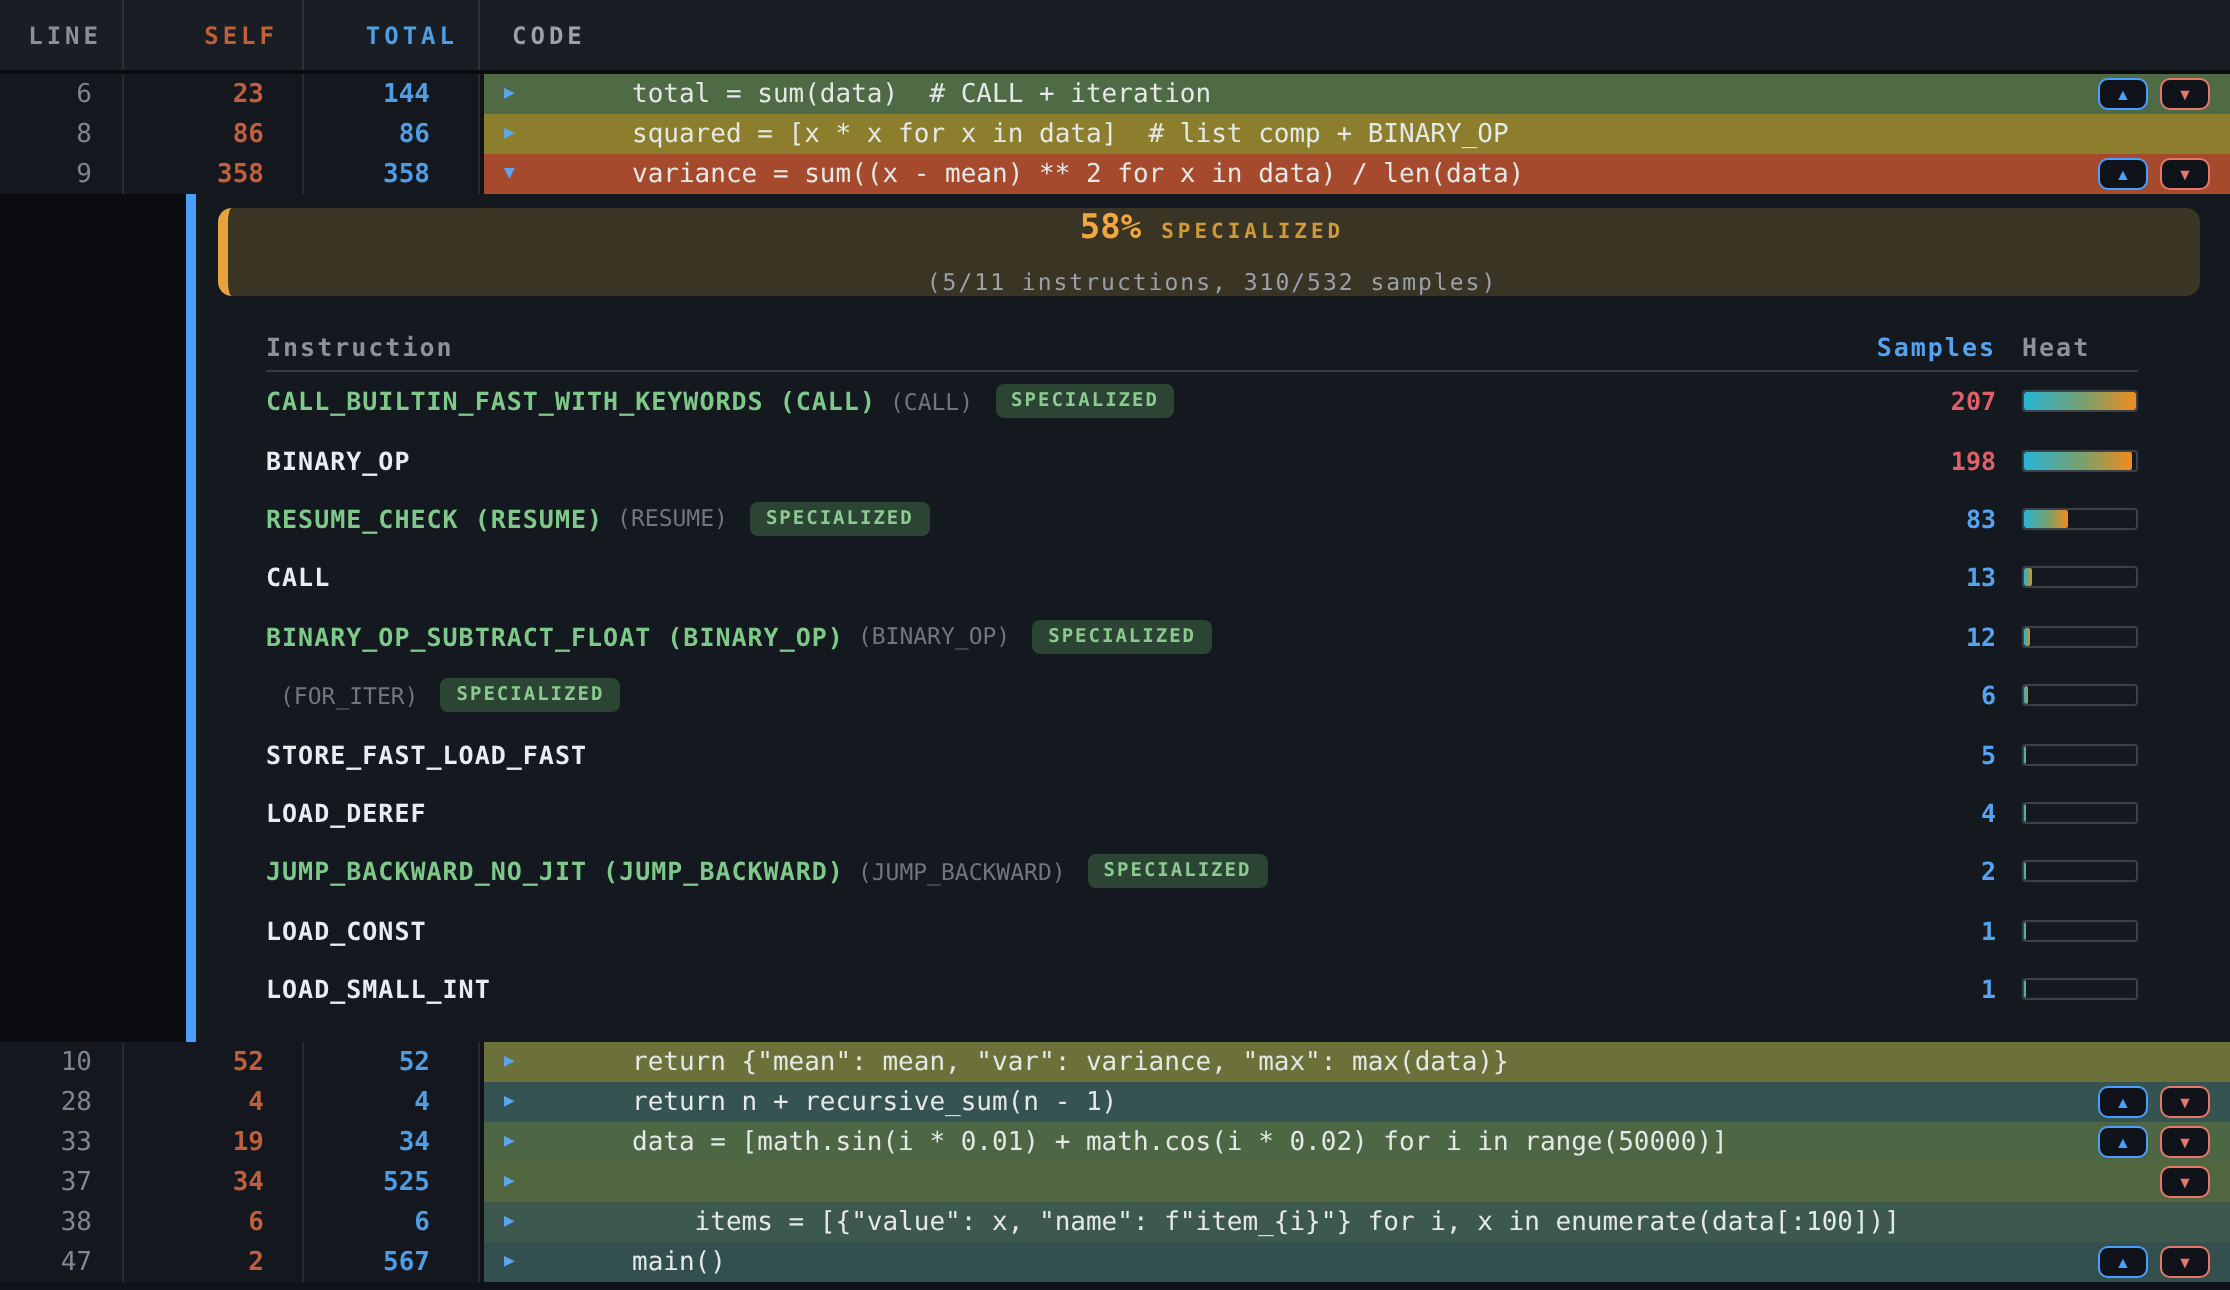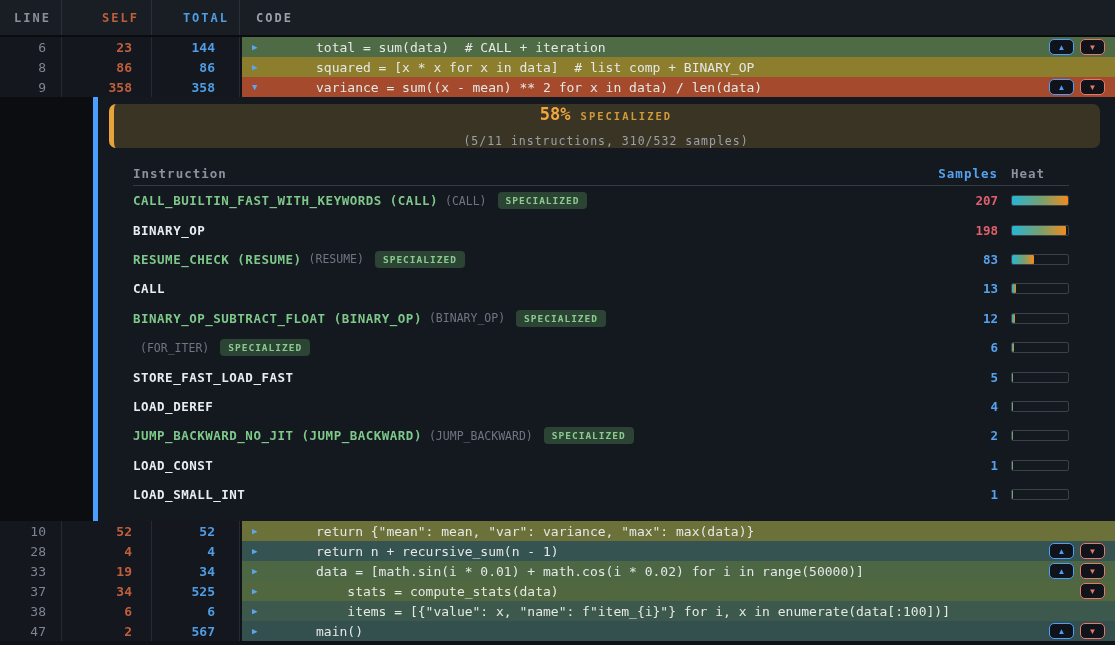--- a/index.html
+++ b/index.html
@@ -319,21 +319,20 @@
       </div>
     </div>
 
     <div class="crow">
       <div class="nc nc-line">37</div>
       <div class="nc nc-self">34</div>
       <div class="nc nc-total">525</div>
       <div class="nc-codewrap">
         <div class="codecell" style="background: rgb(80, 103, 63);">
           <span class="caret">▶</span>
-          <span class="codetext">    stats = compute_stats(data)</span>
           <span class="spacer"></span>
           
           <button class="rbtn down"><span>▼</span></button>
         </div>
       </div>
     </div>
 
     <div class="crow">
       <div class="nc nc-line">38</div>
       <div class="nc nc-self">6</div>

